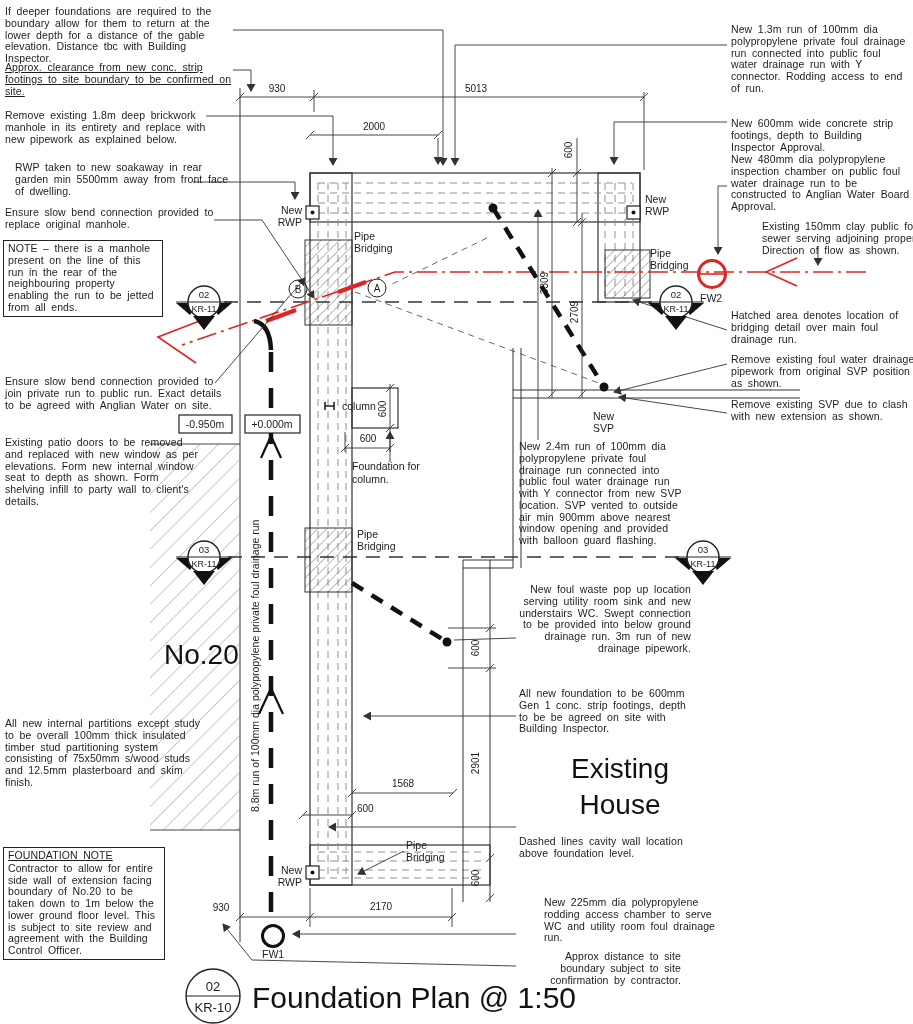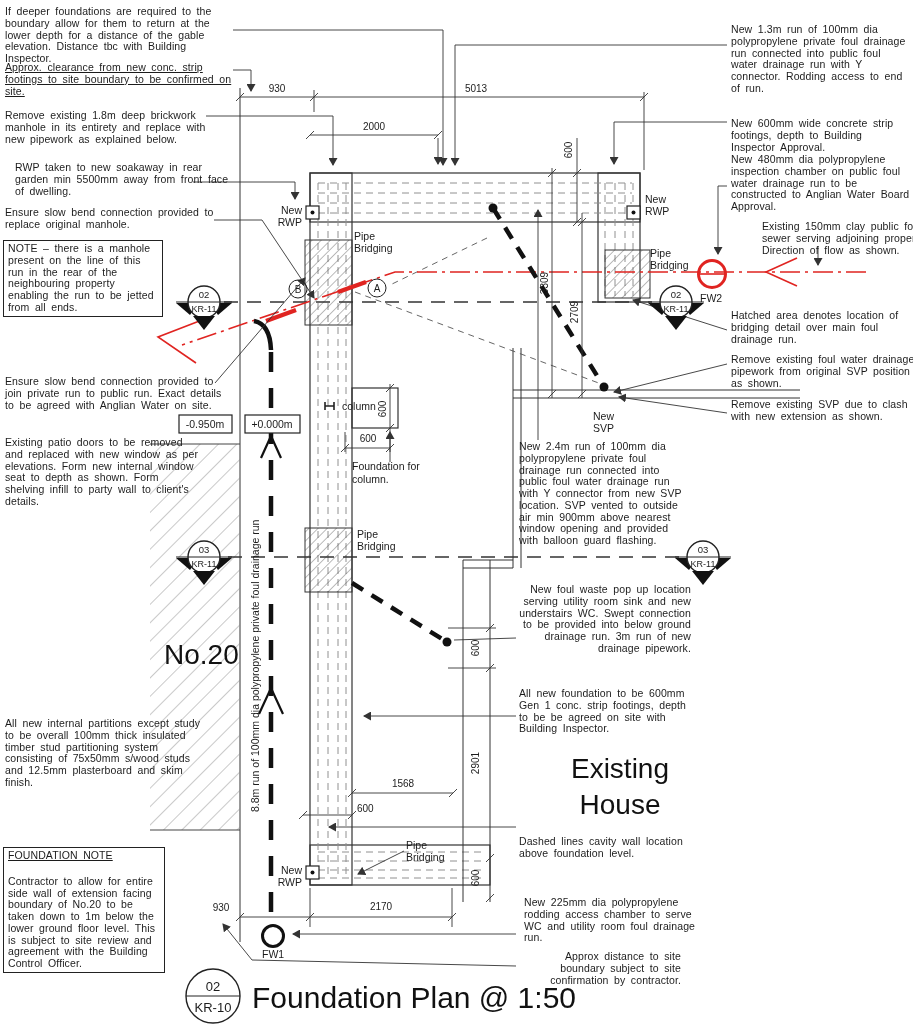--- a/index.html
+++ b/index.html
@@ -1,21 +1,21 @@
 <!DOCTYPE html>
 <html><head>
 <meta charset="utf-8">
 <style>
   html,body{margin:0;padding:0;background:#fff;}
   #canvas{position:relative;width:913px;height:1024px;background:#fff;overflow:hidden;
           font-family:"Liberation Sans",sans-serif;}
   .note{position:absolute;font:10.5px/1.12 "Liberation Sans",sans-serif;color:#1c1c1c;
         word-spacing:2.5px;letter-spacing:0.1px;}
   .boxed{border:1.3px solid #222;padding:2px 4px;background:#fff;}
-  .note-head{text-decoration:underline;margin-bottom:14px;}
+  .note-head{text-decoration:underline;margin-bottom:1px;}
   svg{position:absolute;left:0;top:0;}
   svg text{font-family:"Liberation Sans",sans-serif;fill:#1c1c1c;}
   .dimtxt{font-size:10px;}
   .lbl{font-size:10.5px;}
   .biglbl{font-size:28px;fill:#111;}
   .titletxt{font-size:30px;fill:#111;}
 </style>
 </head>
 <body>
 
@@ -325,16 +325,16 @@
 <div class="note" style="left:731px;top:154px;width:182px;">New 480mm dia polypropylene inspection chamber on public foul water drainage run to be constructed to Anglian Water Board Approval.</div>
 <div class="note" style="left:762px;top:221px;width:180px;">Existing 150mm clay public foul sewer serving adjoining properties. Direction of flow as shown.</div>
 <div class="note" style="left:731px;top:310px;width:182px;">Hatched area denotes location of bridging detail over main foul drainage run.</div>
 <div class="note" style="left:731px;top:354px;width:184px;">Remove existing foul water drainage pipework from original SVP position as shown.</div>
 <div class="note" style="left:731px;top:399px;width:184px;">Remove existing SVP due to clash with new extension as shown.</div>
 
 <div class="note" style="left:519px;top:441px;width:168px;">New 2.4m run of 100mm dia polypropylene private foul drainage run connected into public foul water drainage run with Y connector from new SVP location. SVP vented to outside air min 900mm above nearest window opening and provided with balloon guard flashing.</div>
 <div class="note" style="left:519px;top:584px;width:172px;text-align:right;">New foul waste pop up location serving utility room sink and new understairs WC. Swept connection to be provided into below ground drainage run. 3m run of new drainage pipework.</div>
 <div class="note" style="left:519px;top:688px;width:172px;">All new foundation to be 600mm Gen 1 conc. strip footings, depth to be be agreed on site with Building Inspector.</div>
 <div class="note" style="left:519px;top:836px;width:186px;">Dashed lines cavity wall location above foundation level.</div>
-<div class="note" style="left:524px;top:897px;width:178px;">New 225mm dia polypropylene rodding access chamber to serve WC and utility room foul drainage run.</div>
+<div class="note" style="left:544px;top:897px;width:178px;">New 225mm dia polypropylene rodding access chamber to serve WC and utility room foul drainage run.</div>
 <div class="note" style="left:519px;top:951px;width:162px;text-align:right;">Approx distance to site boundary subject to site confirmation by contractor.</div>
 
 </div>
 
 </body></html>

